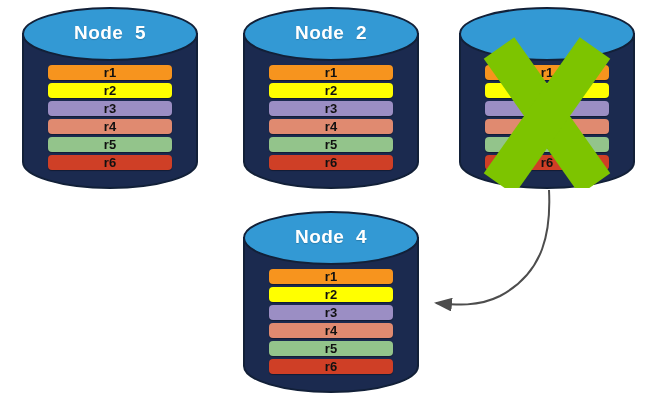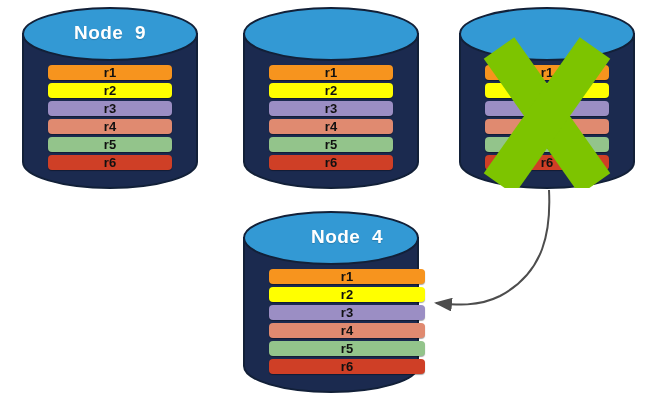--- a/index.html
+++ b/index.html
@@ -100,21 +100,21 @@
     <path id="arrow-path" fill="none" stroke="#4D4D4D" stroke-width="2" marker-end="url(#arrowhead)" d="M 549,190 C 551,230 545,272 500,296 C 478,307 456,305 436,303"></path>
   </svg>
 
   <div id="nodes-root">
       <div class="node" style="left: 22px; top: 8px; width: 176px; height: 180px;">
         <svg class="node-svg" width="176" height="188" viewBox="0 0 176 188">
           <ellipse cx="88" cy="158" rx="82" ry="16.12" fill="rgba(0,0,0,0.16)"></ellipse>
           <path d="M 1,26 L 1,154 A 87,26 0 0 0 175,154 L 175,26 Z" fill="#1B2A4F" stroke="#122038" stroke-width="2"></path>
           <ellipse cx="88" cy="26" rx="87" ry="26" fill="#3399D4" stroke="#122038" stroke-width="2"></ellipse>
         </svg>
-        <div class="node-title" style="top: 14px; color: rgb(255, 255, 255);">Node  9</div>
+        <div class="node-title" style="top: 14px; color: rgb(255, 255, 255);">Node  5</div>
         <div class="rows" style="top: 57px; padding-left: 26px; padding-right: 26px; box-sizing: border-box;">
           <div class="row-bar" style="background: rgb(247, 148, 30);">
             <span class="row-label" style="color: rgb(17, 17, 17);">r1</span>
           </div>
           <div class="row-bar" style="background: rgb(255, 255, 0);">
             <span class="row-label" style="color: rgb(17, 17, 17);">r2</span>
           </div>
           <div class="row-bar" style="background: rgb(155, 142, 196);">
             <span class="row-label" style="color: rgb(17, 17, 17);">r3</span>
           </div>
@@ -128,20 +128,21 @@
             <span class="row-label" style="color: rgb(17, 17, 17);">r6</span>
           </div>
         </div>
       </div>
       <div class="node" style="left: 243px; top: 8px; width: 176px; height: 180px;">
         <svg class="node-svg" width="176" height="188" viewBox="0 0 176 188">
           <ellipse cx="88" cy="158" rx="82" ry="16.12" fill="rgba(0,0,0,0.16)"></ellipse>
           <path d="M 1,26 L 1,154 A 87,26 0 0 0 175,154 L 175,26 Z" fill="#1B2A4F" stroke="#122038" stroke-width="2"></path>
           <ellipse cx="88" cy="26" rx="87" ry="26" fill="#3399D4" stroke="#122038" stroke-width="2"></ellipse>
         </svg>
+        <div class="node-title" style="top: 14px; color: rgb(255, 255, 255);">Node  2</div>
         <div class="rows" style="top: 57px; padding-left: 26px; padding-right: 26px; box-sizing: border-box;">
           <div class="row-bar" style="background: rgb(247, 148, 30);">
             <span class="row-label" style="color: rgb(17, 17, 17);">r1</span>
           </div>
           <div class="row-bar" style="background: rgb(255, 255, 0);">
             <span class="row-label" style="color: rgb(17, 17, 17);">r2</span>
           </div>
           <div class="row-bar" style="background: rgb(155, 142, 196);">
             <span class="row-label" style="color: rgb(17, 17, 17);">r3</span>
           </div>
@@ -180,21 +181,21 @@
           </div>
           <div class="row-bar" style="background: rgb(207, 63, 38);">
             <span class="row-label" style="color: rgb(17, 17, 17);">r6</span>
           </div>
         </div>
         <svg class="x-mark" width="176" height="180" viewBox="0 0 176 180">
           <line x1="40" y1="40" x2="136" y2="176" stroke="#7DC400" stroke-width="37.400000000000006" stroke-linecap="butt"></line>
           <line x1="136" y1="40" x2="40" y2="176" stroke="#7DC400" stroke-width="37.400000000000006" stroke-linecap="butt"></line>
         </svg>
       </div>
-      <div class="node" style="left: 243px; top: 212px; width: 176px; height: 180px; padding-left: 32px;">
+      <div class="node" style="left: 243px; top: 212px; width: 176px; height: 180px;">
         <svg class="node-svg" width="176" height="188" viewBox="0 0 176 188">
           <ellipse cx="88" cy="158" rx="82" ry="16.12" fill="rgba(0,0,0,0.16)"></ellipse>
           <path d="M 1,26 L 1,154 A 87,26 0 0 0 175,154 L 175,26 Z" fill="#1B2A4F" stroke="#122038" stroke-width="2"></path>
           <ellipse cx="88" cy="26" rx="87" ry="26" fill="#3399D4" stroke="#122038" stroke-width="2"></ellipse>
         </svg>
         <div class="node-title" style="top: 14px; color: rgb(255, 255, 255);">Node  4</div>
         <div class="rows" style="top: 57px; padding-left: 26px; padding-right: 26px; box-sizing: border-box;">
           <div class="row-bar" style="background: rgb(247, 148, 30);">
             <span class="row-label" style="color: rgb(17, 17, 17);">r1</span>
           </div>

